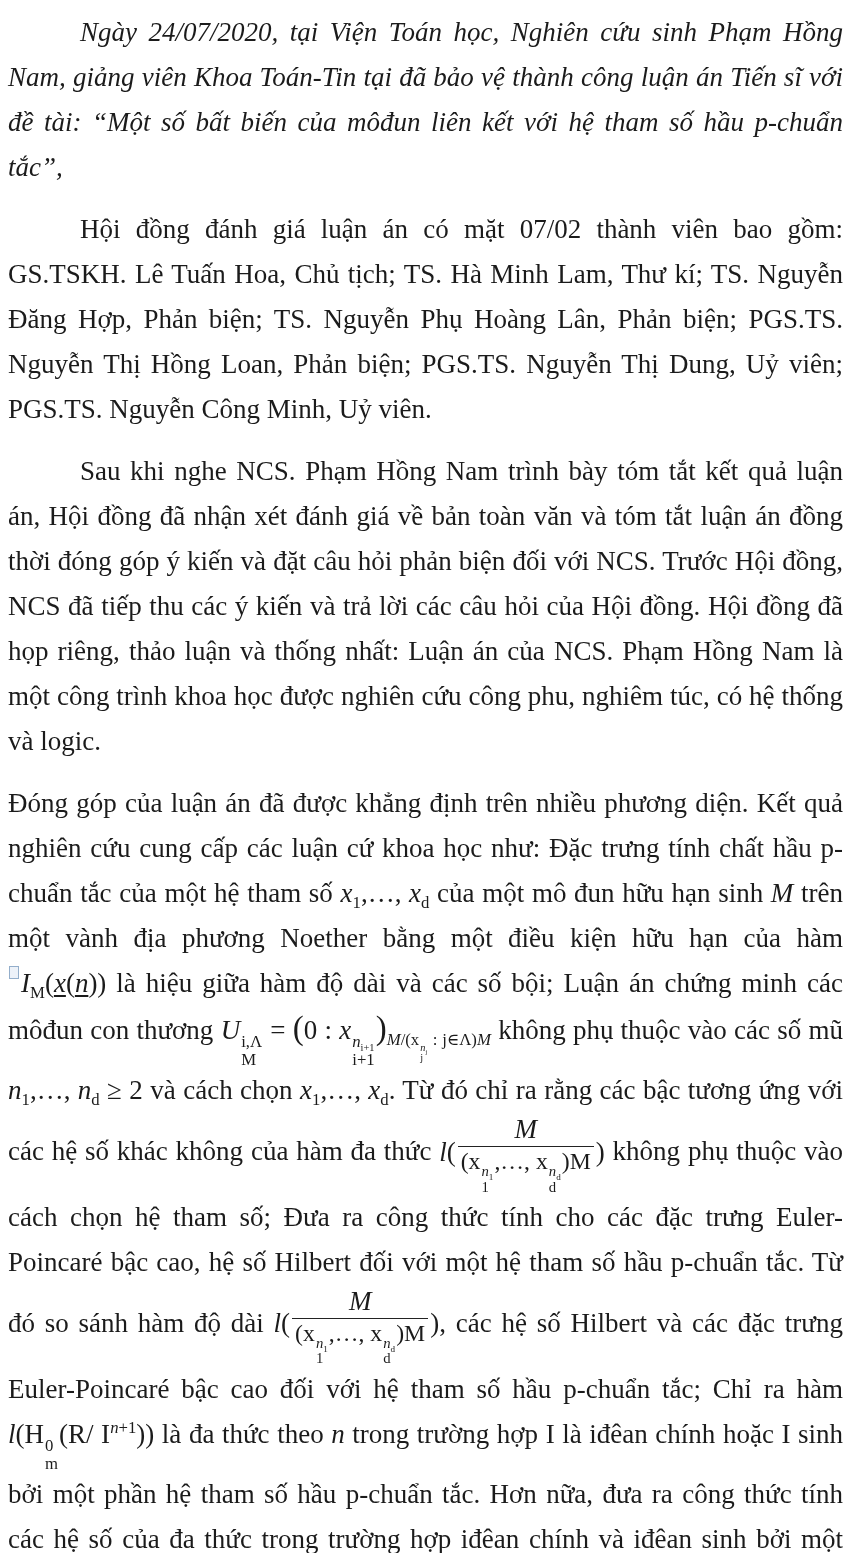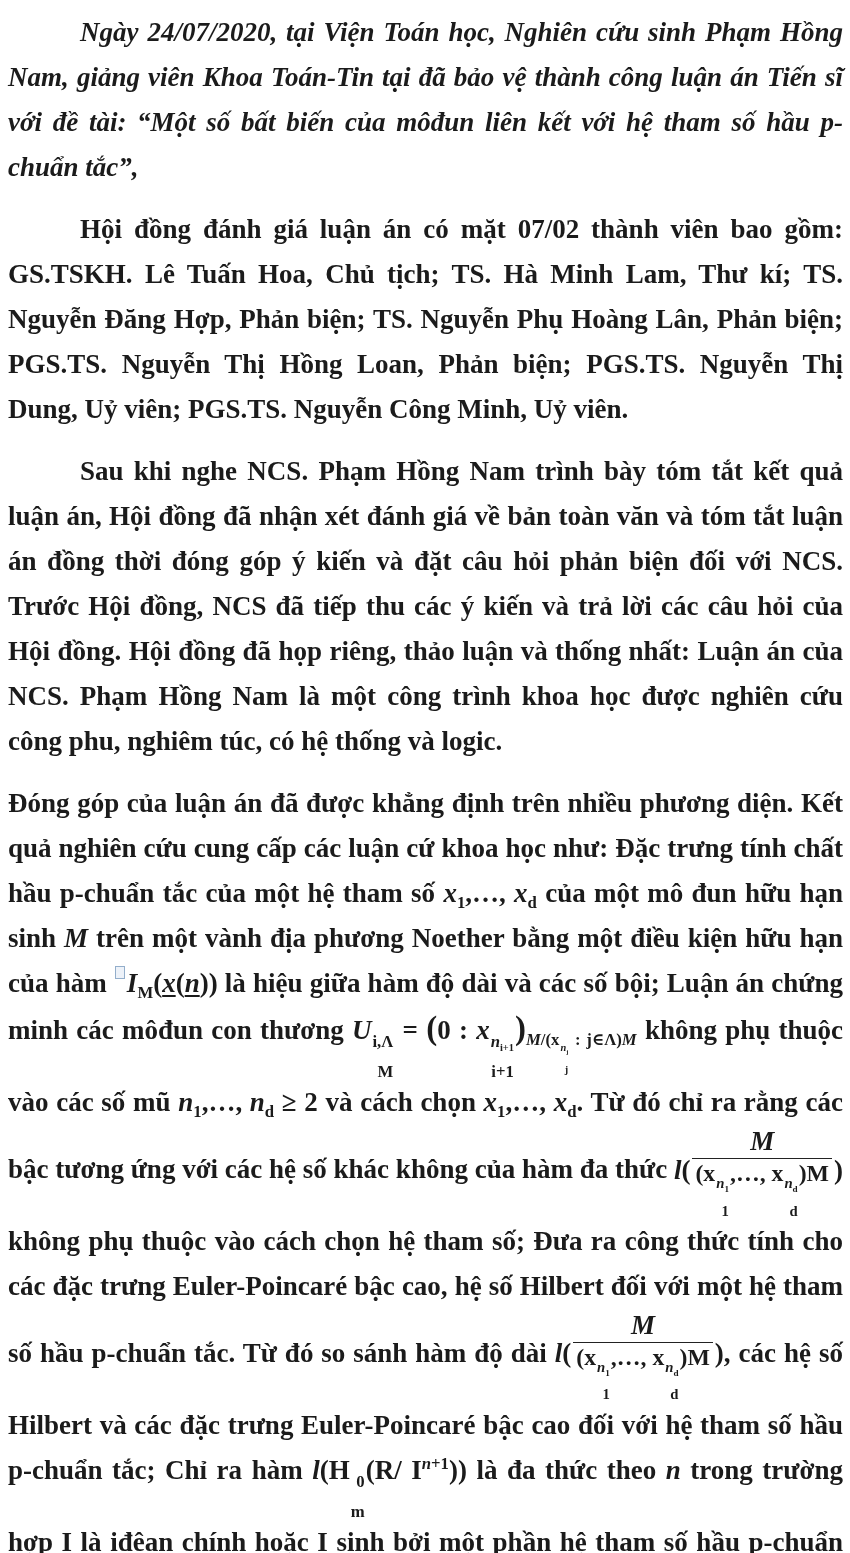--- a/index.html
+++ b/index.html
@@ -8,37 +8,36 @@
     min-height:1553px;
     box-sizing:border-box;
     padding:10px 7px 12px 8px;
     background:#ffffff;
     font-family:"Liberation Serif","DejaVu Serif",serif;
     font-size:27px;
     line-height:45px;
     color:#1b1b1b;
     text-align:justify;
   }
-  p{margin:0 0 17px 0;font-weight:bold;}
+  p{margin:0 0 17px 0;}
   p:last-child{margin-bottom:0;}
   .indent{text-indent:72px;}
   .italic{font-style:italic;}
   
   .math{white-space:nowrap;}
   .math i{font-style:italic;}
   .math sub,.math sup{font-size:0.62em;line-height:0;}
   .ss{
     display:inline-flex;
     flex-direction:column;
-    align-items:flex-end;
+    align-items:flex-start;
     vertical-align:-0.5em;
     font-size:0.62em;
     line-height:1.05;
     margin:0 1px;
-    gap:12px;
   }
   .ss .ss-t,.ss .ss-b{display:block;}
   .frac{
     display:inline-flex;
     flex-direction:column;
     align-items:center;
     vertical-align:middle;
     line-height:1.2;
     text-align:center;
     margin:0 2px;

